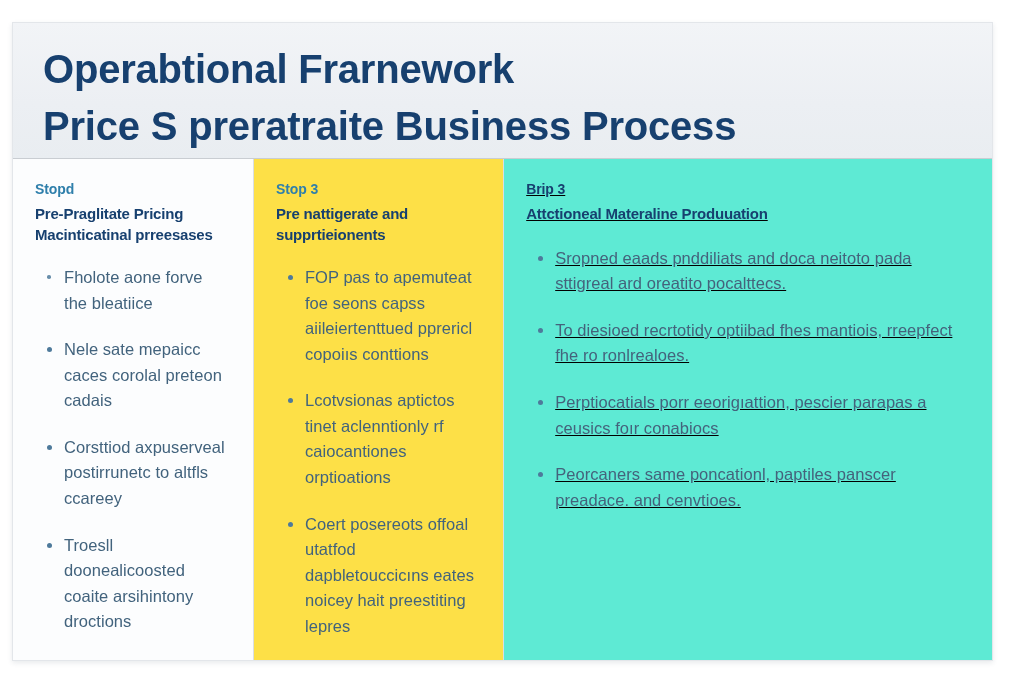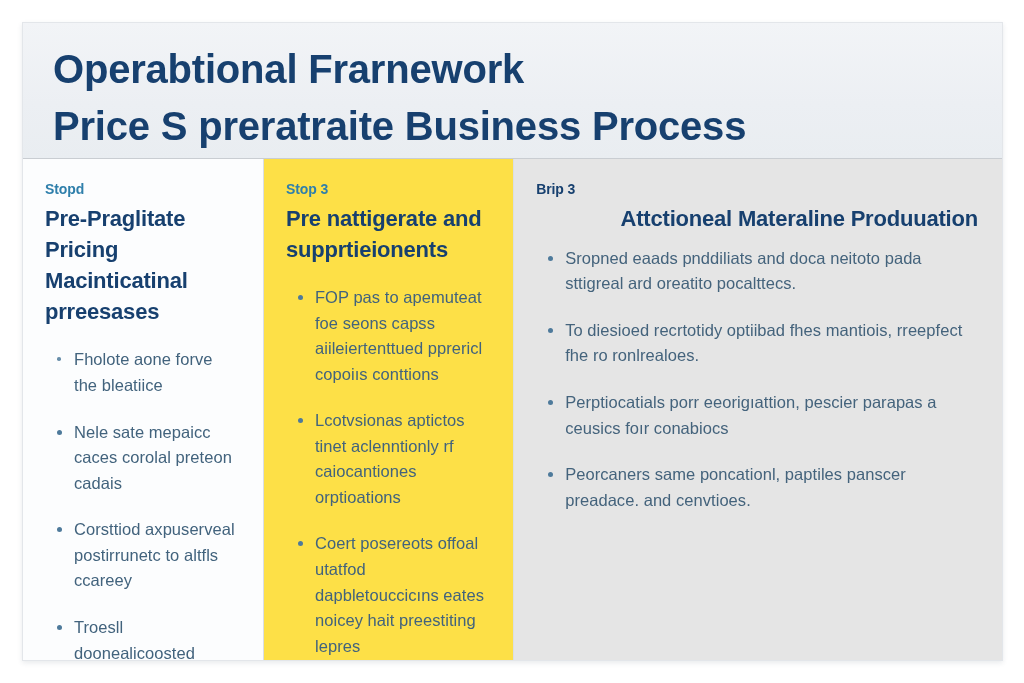--- a/index.html
+++ b/index.html
@@ -12,21 +12,21 @@
     width: 1024px;
     height: 683px;
     font-family: "Liberation Sans", sans-serif;
     overflow: hidden;
     position: relative;
   }
 
   
   .card {
     position: absolute;
-    left: 22px;
+    left: 12px;
     top: 22px;
     width: 981px;
     height: 639px;
     background: #ffffff;
     box-sizing: border-box;
     border: 1px solid #e3e6ea;
     box-shadow: 0 2px 5px rgba(40,55,75,0.10), 0 0 0 1px rgba(255,255,255,0.6) inset;
     display: flex;
     flex-direction: column;
     overflow: hidden;
@@ -71,43 +71,44 @@
     background: #fcfdfe;
     border-right: 1px solid #dadee3;
   }
   .col-2 {
     width: 334px;
     background: #fde047;
     border-right: 1px solid #dadee3;
   }
   .col-3 {
     flex: 1 1 auto;
-    background: #e5e5e5;
+    background: #5eead4;
+    text-decoration: underline;
   }
 
   .eyebrow {
     font-size: 14px;
     font-weight: 700;
     color: #2f7fab;
     margin: 0 0 4px 0;
     line-height: 1.25;
     letter-spacing: -0.1px;
   }
   .col-3 .eyebrow {
     color: #17406f;
   }
   .col-heading {
-    font-size: 22px;
+    font-size: 15px;
     font-weight: 700;
     color: #17406f;
     margin: 0 0 20px 0;
     line-height: 1.42;
     letter-spacing: -0.2px;
   }
-  .col-3 .col-heading { margin-bottom: 12px; text-align: right; }
+  .col-3 .col-heading { margin-bottom: 22px; }
 
   ul.bullets {
     list-style: none;
     margin: 3px;
     padding: 0;
   }
   ul.bullets li {
     position: relative;
     padding-left: 26px;
     margin-bottom: 21px;

